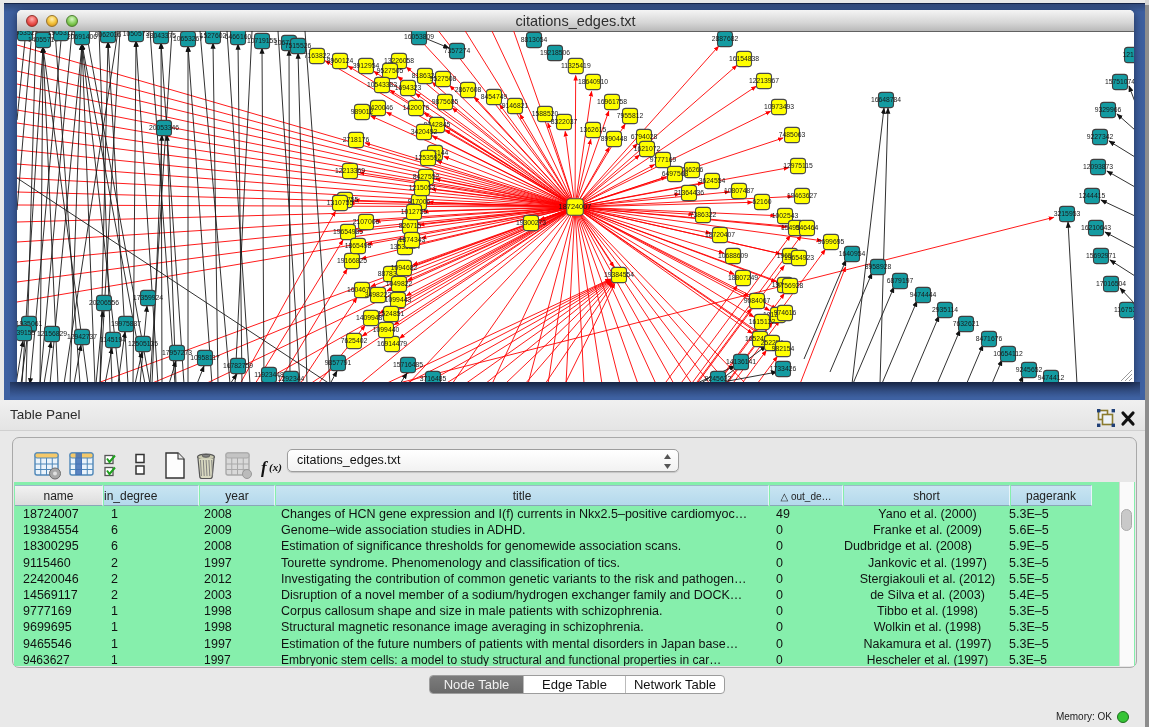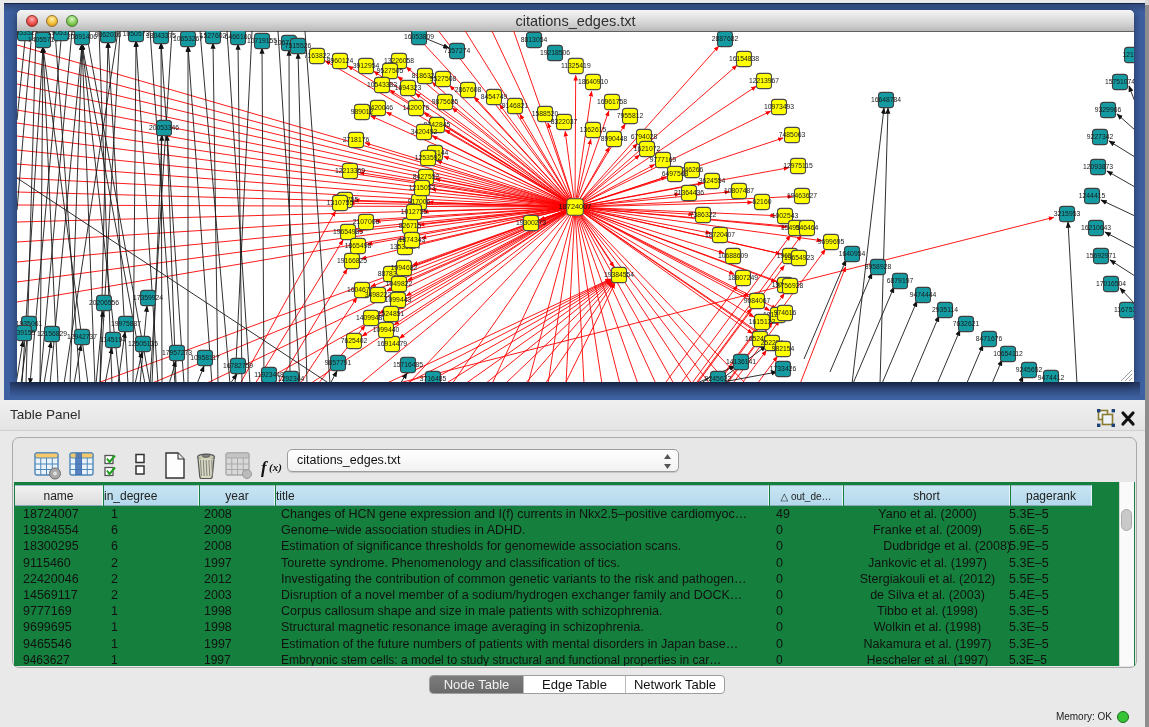--- a/index.html
+++ b/index.html
@@ -655,26 +655,26 @@
         <text x="246" y="22" font-size="11" font-style="italic" font-weight="bold" font-family="Liberation Serif,serif" fill="#111">(x)</text>
       </svg>
 
     <div style="position:absolute;left:274px;top:11px;width:392px;height:23px;background:linear-gradient(#ffffff,#f2f2f2);border:1px solid #9d9d9d;border-radius:5px;box-shadow:0 1px 1px rgba(0,0,0,0.15)">
       <div style="position:absolute;left:9px;top:3px;font-size:12.5px;color:#111">citations_edges.txt</div>
       <svg width="9" height="15" viewBox="0 0 9 15" style="position:absolute;right:6px;top:4px">
           <path d="M4.5 0 L8 5 H1 z" fill="#555"></path>
           <path d="M4.5 15 L8 10 H1 z" fill="#555"></path>
         </svg>
     </div>
-    <div style="position:absolute;left:1px;top:44px;right:1px;bottom:1px;background:#15803d;overflow:hidden">
+    <div style="position:absolute;left:1px;top:44px;right:1px;bottom:1px;background:#86efac;overflow:hidden">
         <div style="position:absolute;left:0;top:3px;height:22px;width:100%">
           <div style="position:absolute;left:1px;width:88px;top:0;height:21px;background:linear-gradient(#f2f2f2,#dcdcdc);border-right:1px solid #e8f4fa;border-top:1px solid #9bb9c9;border-bottom:1px solid #89a7b6;text-align:center;font-size:12px;line-height:21px;color:#222">name</div>
           <div style="position:absolute;left:90px;width:95px;top:0;height:21px;background:linear-gradient(#c8e4f2,#b4d9ec);border-right:1px solid #e8f4fa;border-top:1px solid #9bb9c9;border-bottom:1px solid #89a7b6;text-align:left;font-size:12px;line-height:21px;color:#222">in_degree</div>
           <div style="position:absolute;left:186px;width:75px;top:0;height:21px;background:linear-gradient(#c8e4f2,#b4d9ec);border-right:1px solid #e8f4fa;border-top:1px solid #9bb9c9;border-bottom:1px solid #89a7b6;text-align:center;font-size:12px;line-height:21px;color:#222">year</div>
-          <div style="position:absolute;left:262px;width:493px;top:0;height:21px;background:linear-gradient(#c8e4f2,#b4d9ec);border-right:1px solid #e8f4fa;border-top:1px solid #9bb9c9;border-bottom:1px solid #89a7b6;text-align:left;font-size:12px;line-height:21px;color:#222">title</div>
+          <div style="position:absolute;left:262px;width:493px;top:0;height:21px;background:linear-gradient(#c8e4f2,#b4d9ec);border-right:1px solid #e8f4fa;border-top:1px solid #9bb9c9;border-bottom:1px solid #89a7b6;text-align:center;font-size:12px;line-height:21px;color:#222">title</div>
           <div style="position:absolute;left:756px;width:73px;top:0;height:21px;background:linear-gradient(#c8e4f2,#b4d9ec);border-right:1px solid #e8f4fa;border-top:1px solid #9bb9c9;border-bottom:1px solid #89a7b6;text-align:center;font-size:10px;line-height:21px;color:#222">△ out_de…</div>
           <div style="position:absolute;left:830px;width:166px;top:0;height:21px;background:linear-gradient(#c8e4f2,#b4d9ec);border-right:1px solid #e8f4fa;border-top:1px solid #9bb9c9;border-bottom:1px solid #89a7b6;text-align:center;font-size:12px;line-height:21px;color:#222">short</div>
           <div style="position:absolute;left:997px;width:81px;top:0;height:21px;background:linear-gradient(#c8e4f2,#b4d9ec);border-right:1px solid #e8f4fa;border-top:1px solid #9bb9c9;border-bottom:1px solid #89a7b6;text-align:center;font-size:12px;line-height:21px;color:#222">pagerank</div>
         </div>
         <div style="position:absolute;left:0;top:25px;width:1079px;height:16.2px;font-size:12.5px;color:#111;white-space:nowrap">
           <span style="position:absolute;left:9px">18724007</span>
           <span style="position:absolute;left:97px">1</span>
           <span style="position:absolute;left:190px">2008</span>
           <span style="position:absolute;left:267px">Changes of HCN gene expression and I(f) currents in Nkx2.5–positive cardiomyoc…</span>
           <span style="position:absolute;left:762px">49</span>
@@ -689,21 +689,21 @@
           <span style="position:absolute;left:762px">0</span>
           <span style="position:absolute;left:830px;width:167px;text-align:center">Franke et al. (2009)</span>
           <span style="position:absolute;left:995px">5.6E–5</span>
         </div>
         <div style="position:absolute;left:0;top:57.400000000000006px;width:1079px;height:16.2px;font-size:12.5px;color:#111;white-space:nowrap">
           <span style="position:absolute;left:9px">18300295</span>
           <span style="position:absolute;left:97px">6</span>
           <span style="position:absolute;left:190px">2008</span>
           <span style="position:absolute;left:267px">Estimation of significance thresholds for genomewide association scans.</span>
           <span style="position:absolute;left:762px">0</span>
-          <span style="position:absolute;left:830px;width:167px;text-align:right">Dudbridge et al. (2008)</span>
+          <span style="position:absolute;left:830px;width:167px;text-align:left">Dudbridge et al. (2008)</span>
           <span style="position:absolute;left:995px">5.9E–5</span>
         </div>
         <div style="position:absolute;left:0;top:73.60000000000001px;width:1079px;height:16.2px;font-size:12.5px;color:#111;white-space:nowrap">
           <span style="position:absolute;left:9px">9115460</span>
           <span style="position:absolute;left:97px">2</span>
           <span style="position:absolute;left:190px">1997</span>
           <span style="position:absolute;left:267px">Tourette syndrome. Phenomenology and classification of tics.</span>
           <span style="position:absolute;left:762px">0</span>
           <span style="position:absolute;left:830px;width:167px;text-align:center">Jankovic et al. (1997)</span>
           <span style="position:absolute;left:995px">5.3E–5</span>

